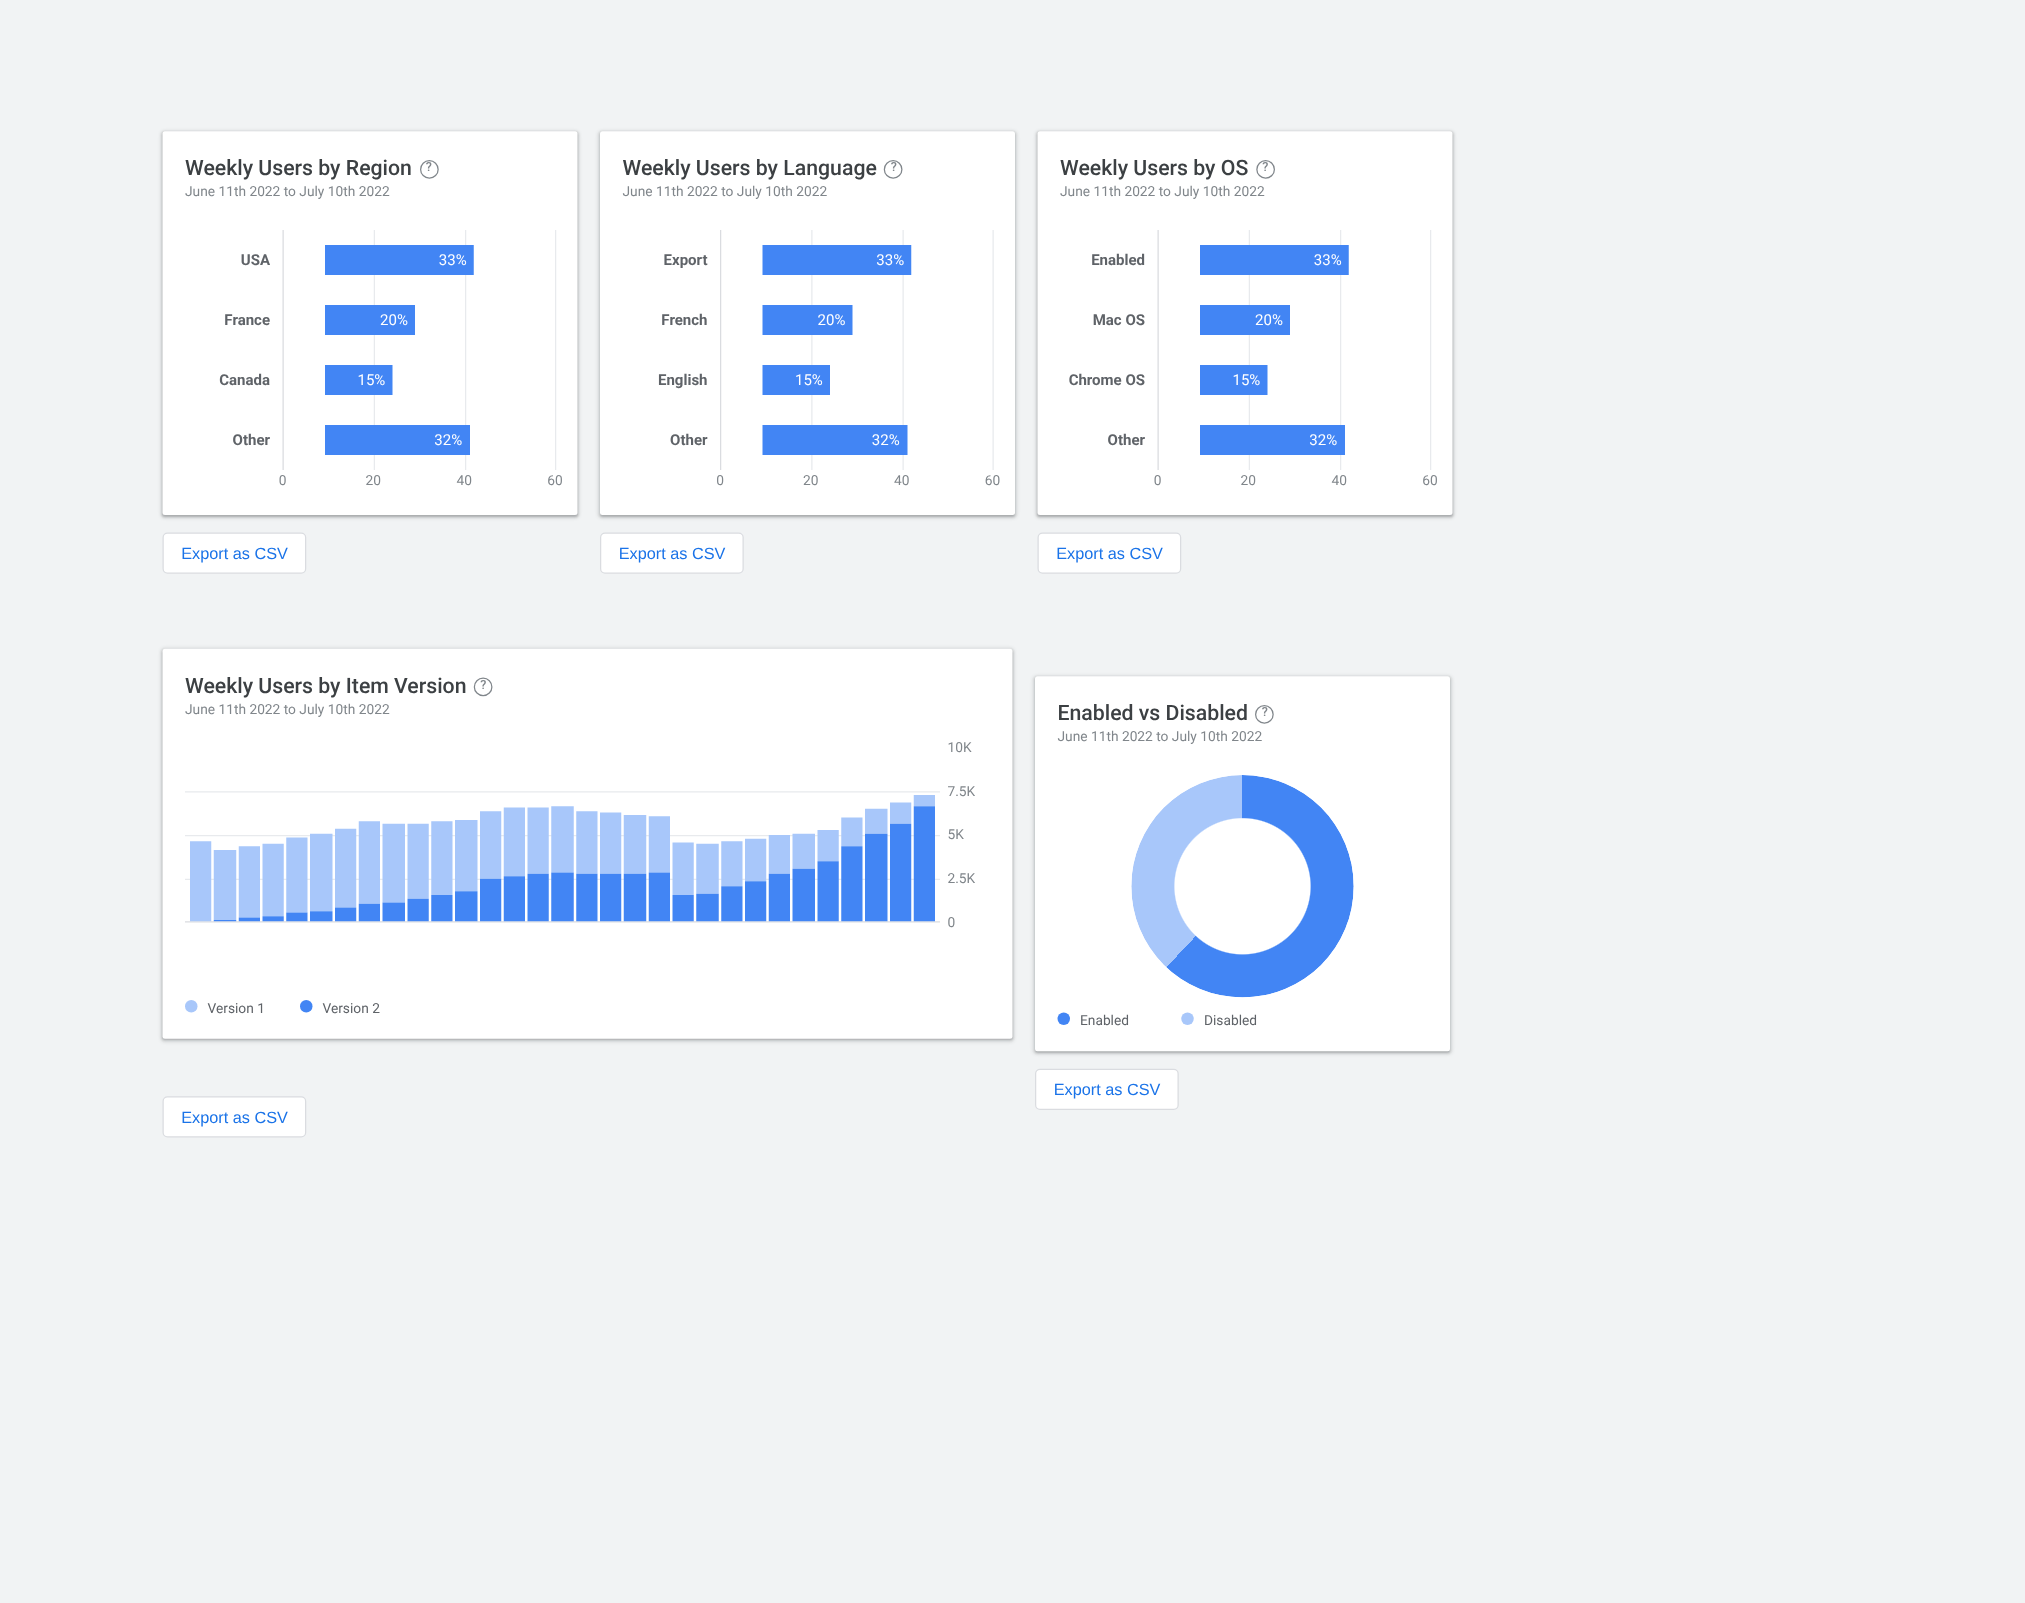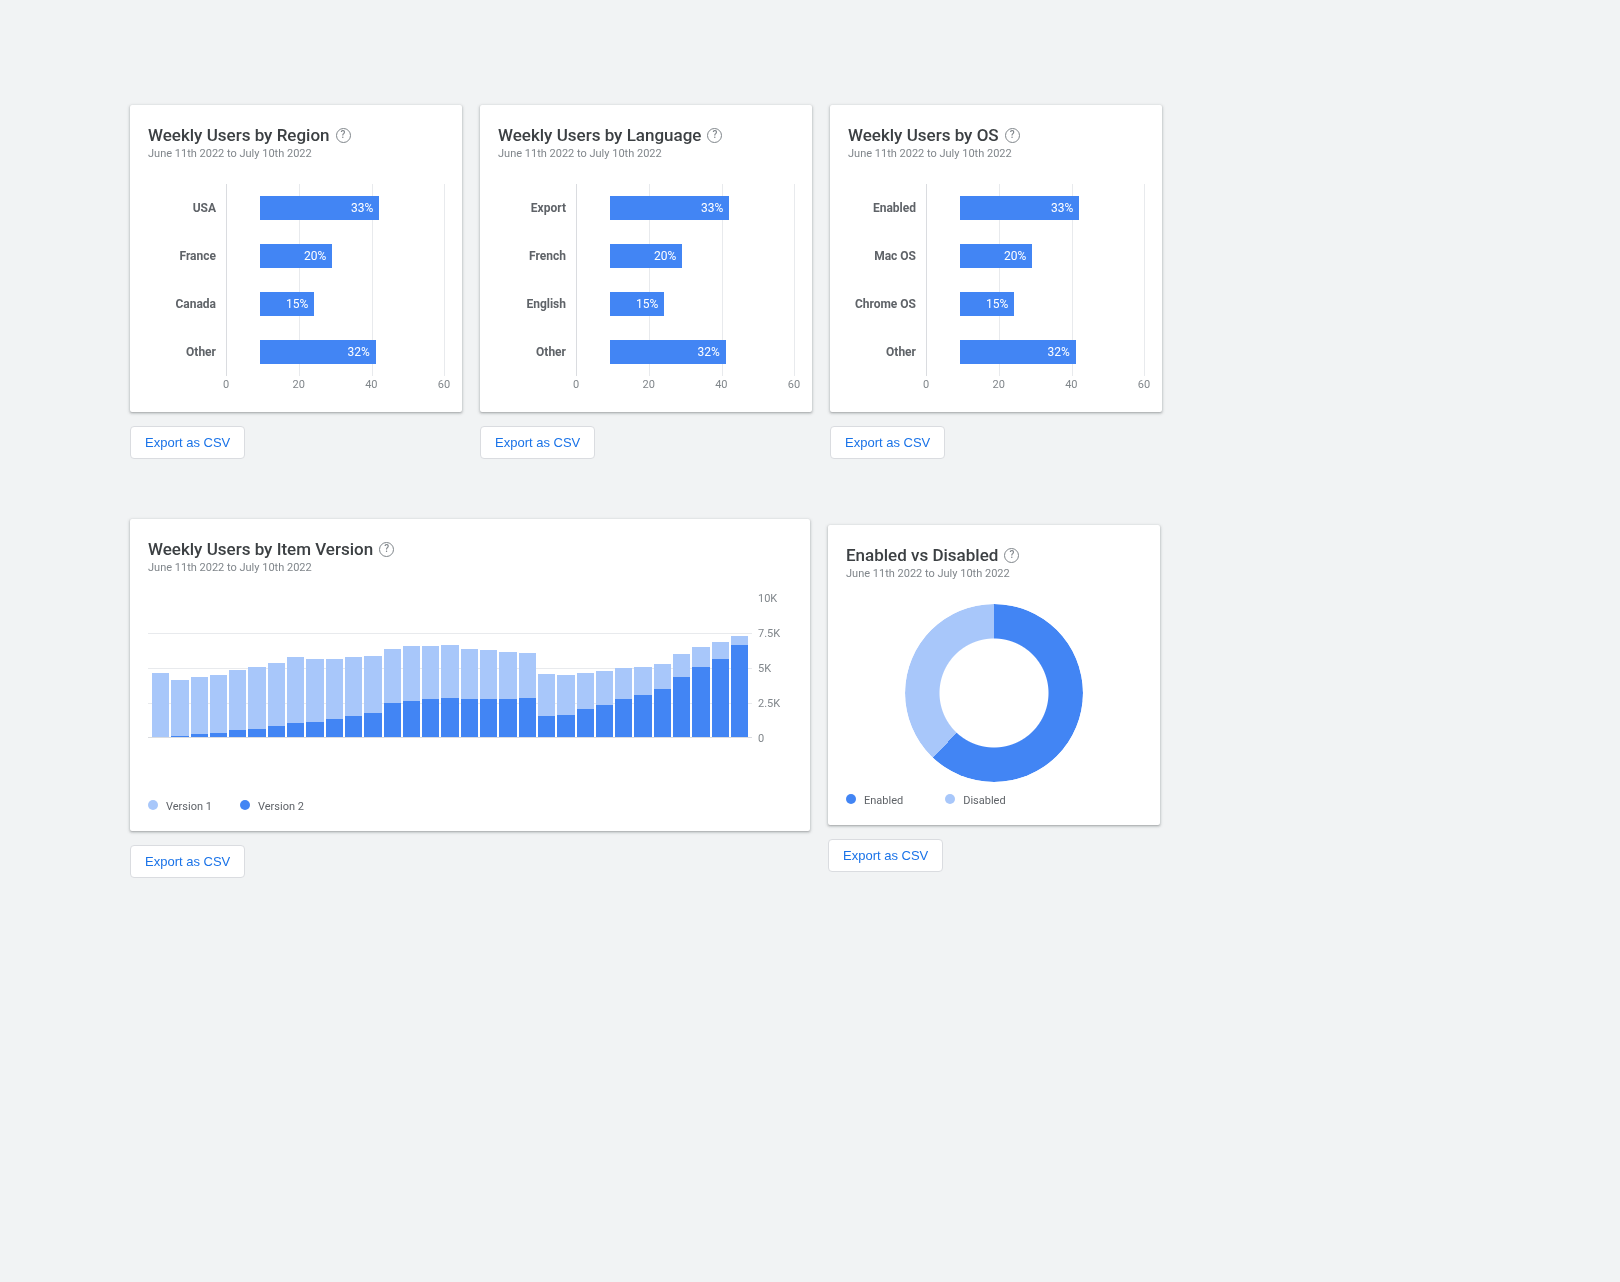--- a/index.html
+++ b/index.html
@@ -15,21 +15,21 @@
     display: flex;
     gap: 18px;
     margin-bottom: 60px;
   }
   .card-wrap {
     display: flex;
     flex-direction: column;
     justify-content: center;
   }
   .card-wrap.small { flex: 0 0 332px; }
-  .card-wrap.large { flex: 0 0 680px; }
+  .card-wrap.large { flex: 0 0 680px; gap: 32px; }
   .card-wrap.med   { flex: 0 0 332px; }
   .card {
     background: #fff;
     border-radius: 2px;
     box-shadow: 0 1px 2px rgba(60,64,67,.3), 0 1px 3px 1px rgba(60,64,67,.15);
     padding: 20px 18px 18px 18px;
     margin-bottom: 14px;
   }
   .card-title {
     font-size: 17px;

